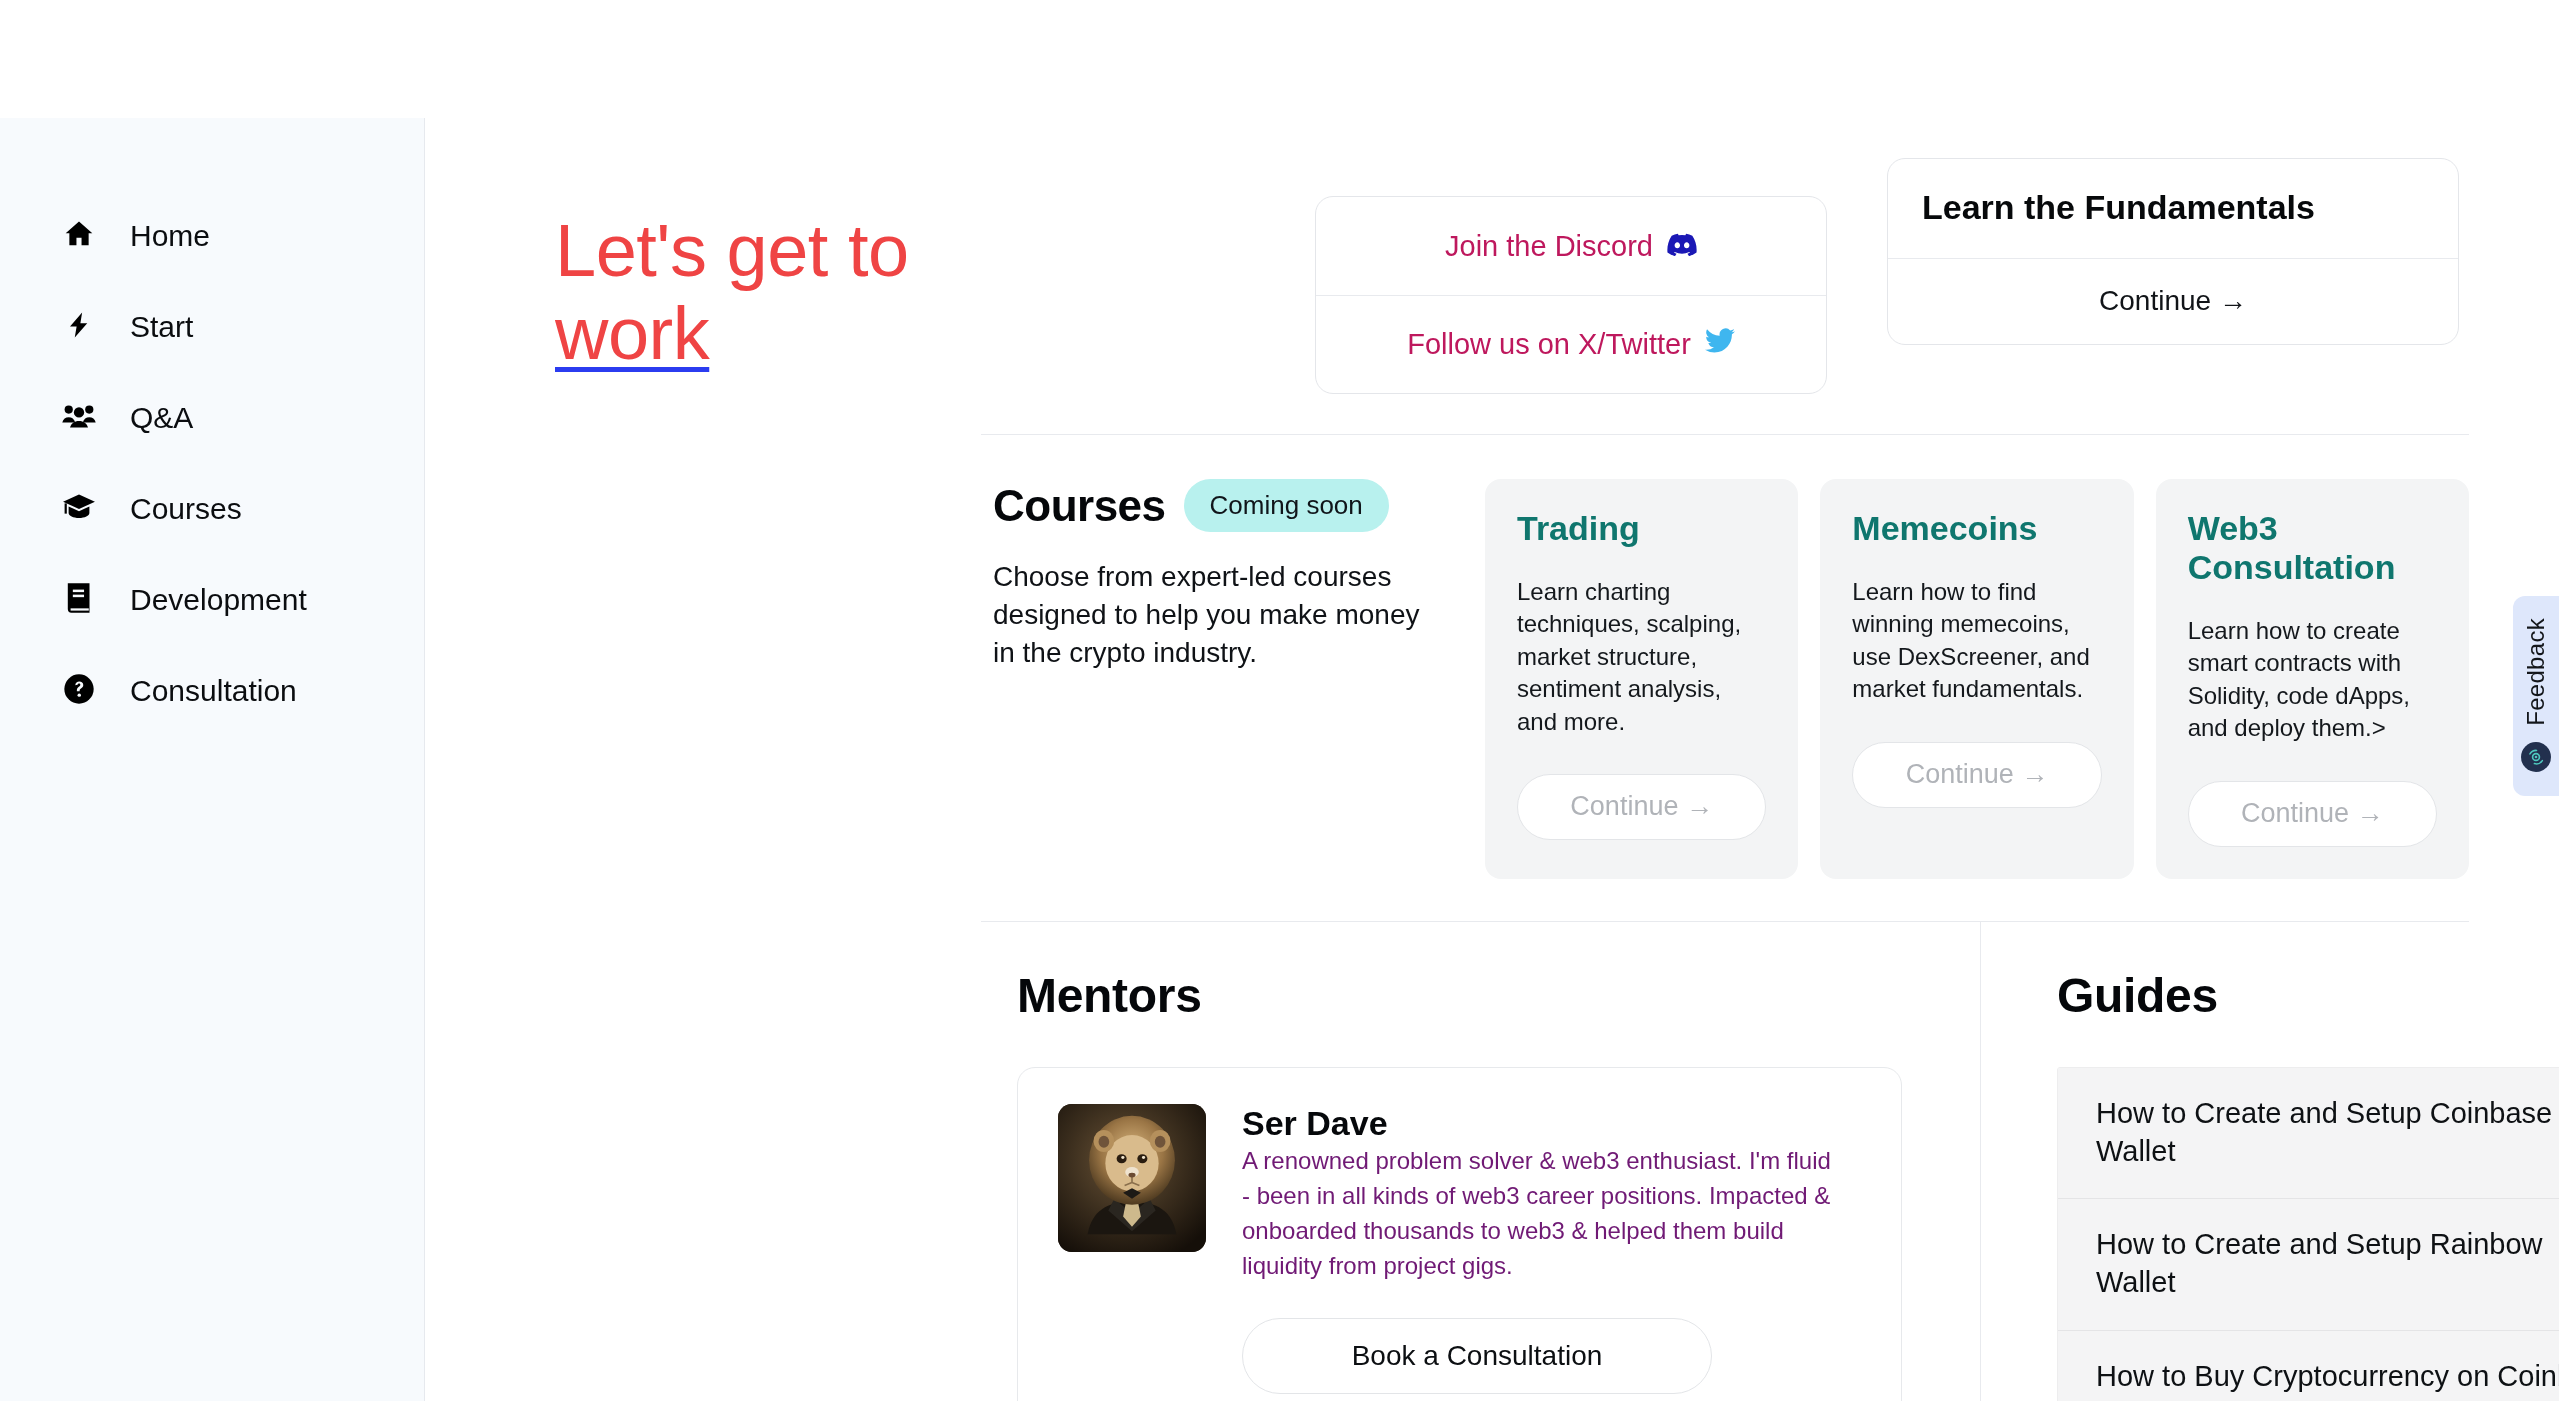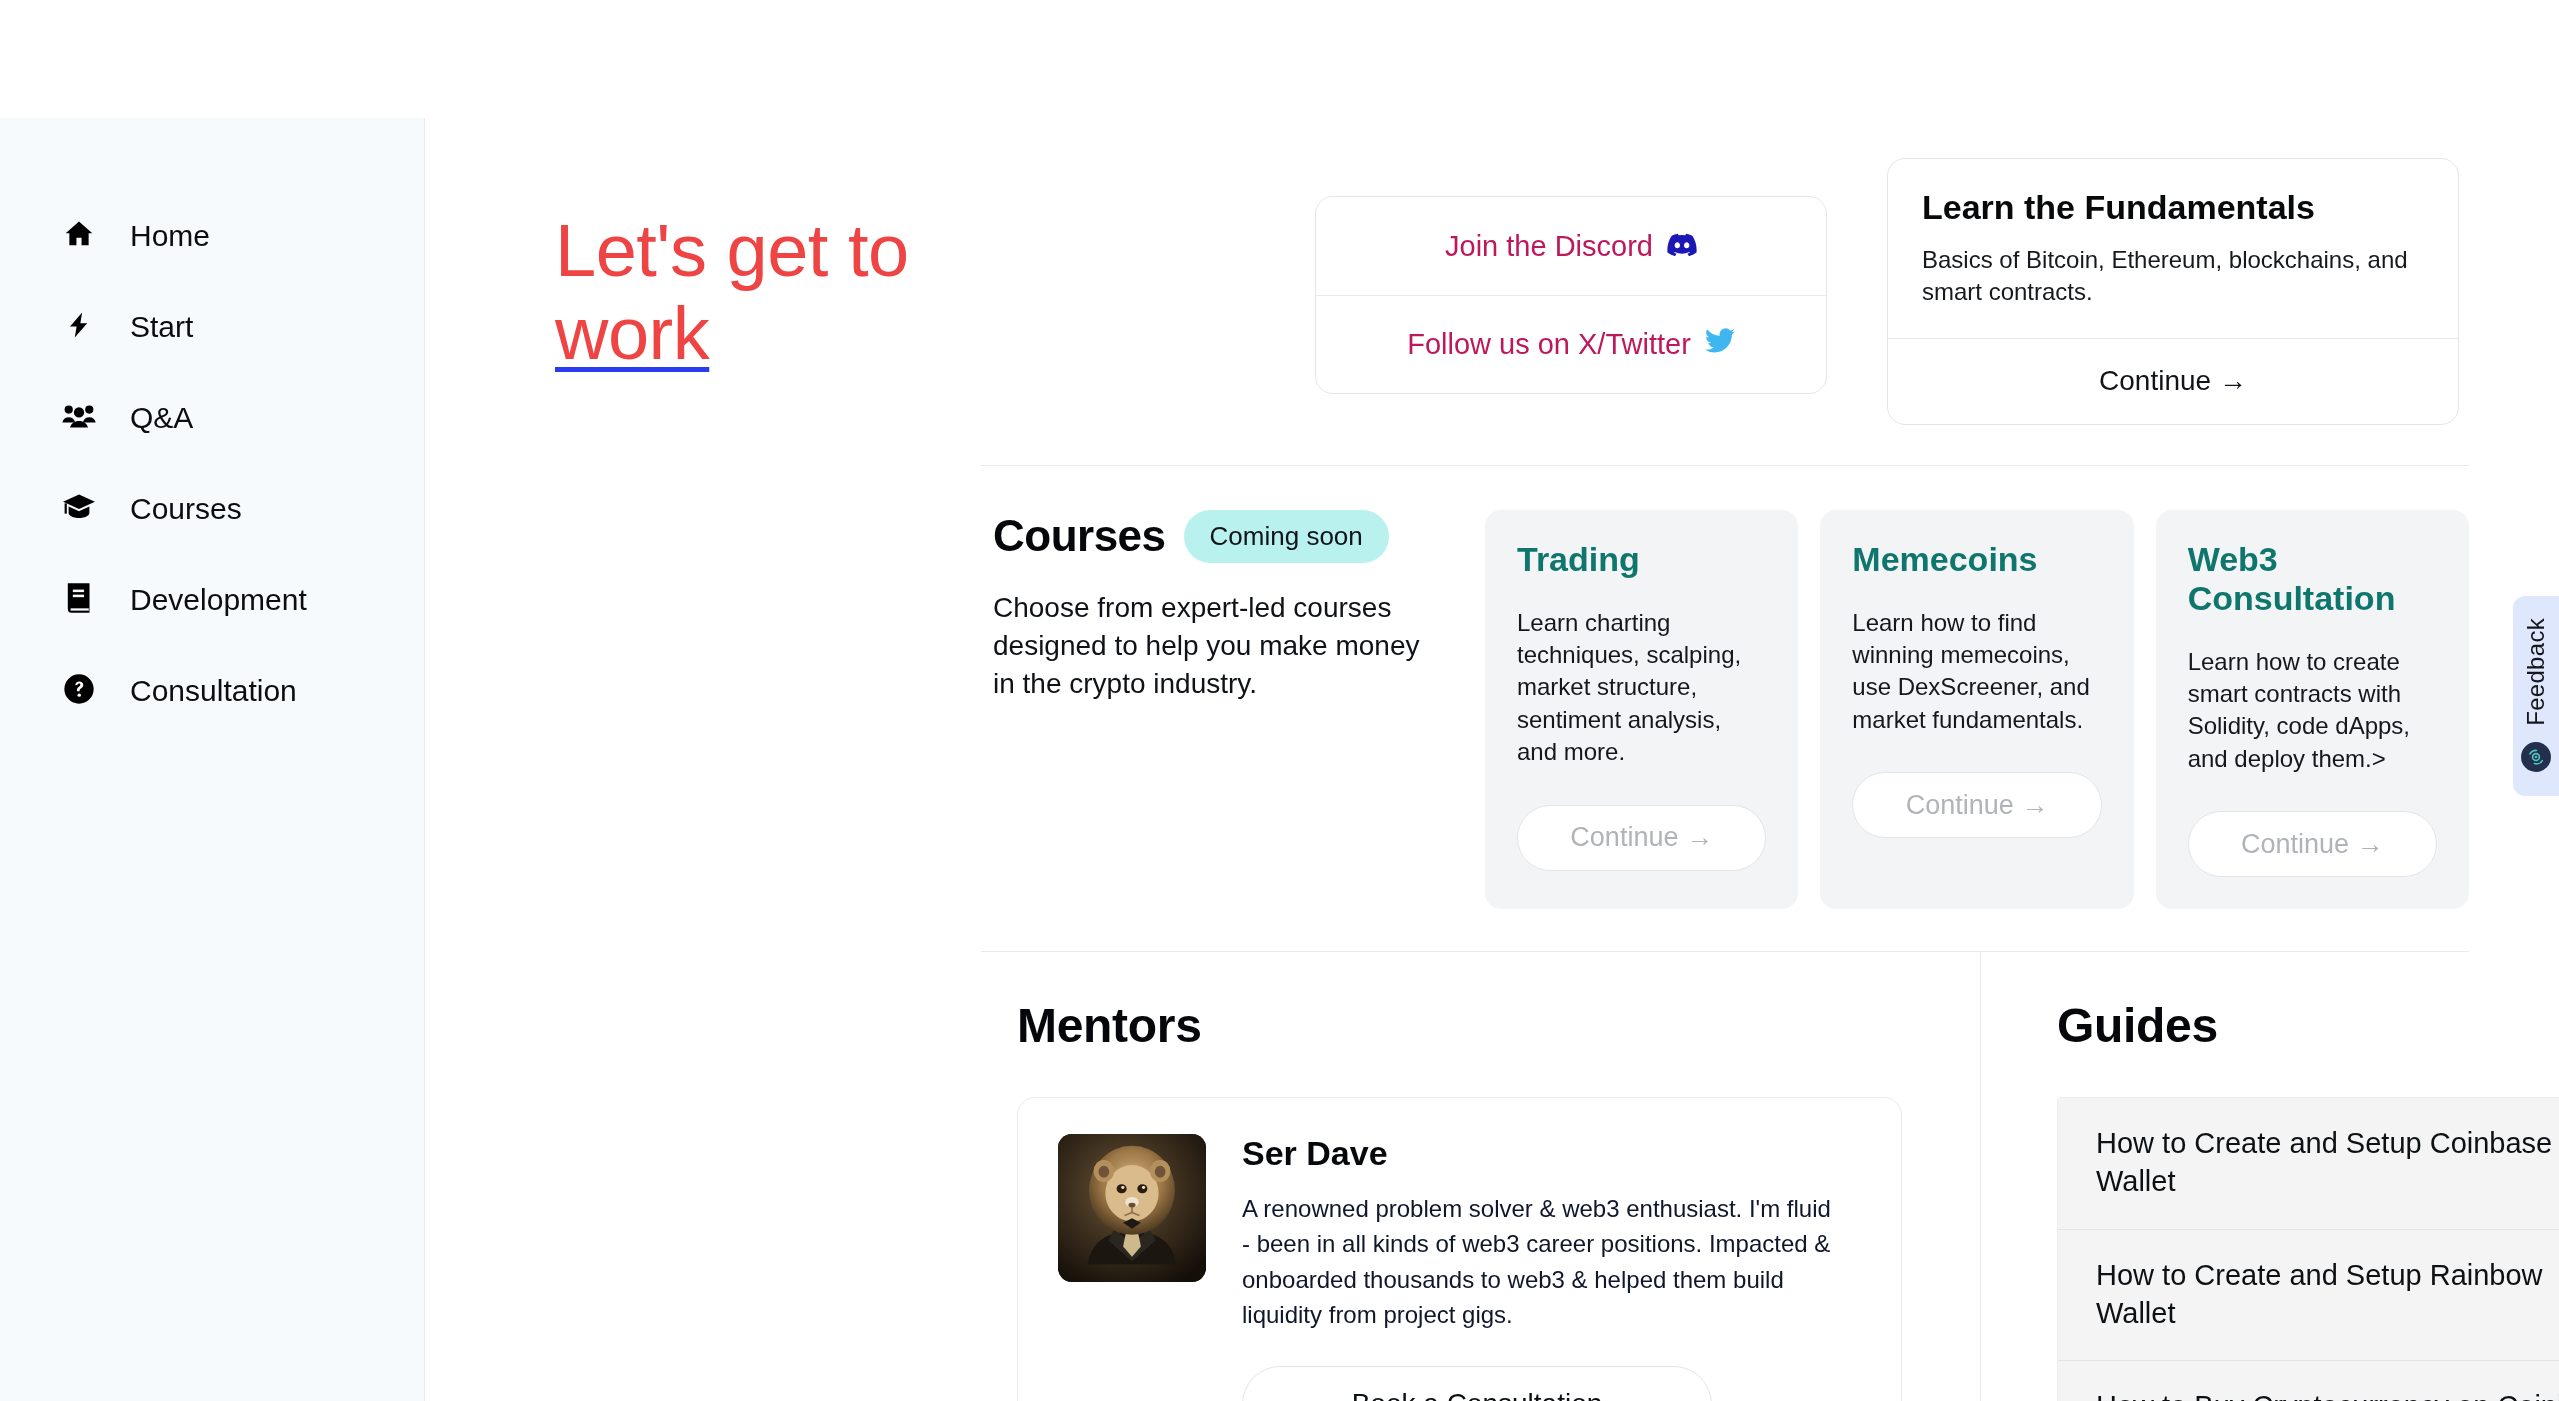--- a/index.html
+++ b/index.html
@@ -138,21 +138,21 @@
     margin-top: 44px; border: 1px solid #e7e9ec; border-radius: 18px;
     background: #fff; padding: 36px 40px 38px;
     display: flex; gap: 36px;
   }
   .avatar {
     width: 148px; height: 148px; border-radius: 14px; flex: none;
     overflow: hidden; background: #2b2218;
   }
   .avatar svg { display: block; width: 148px; height: 148px; }
   .mentor-name { font-size: 34px; font-weight: 700; color: #06080b; }
-  .mentor-bio { margin-top: 18px; font-size: 24px; line-height: 1.47; color: #0f172a; max-width: 600px; }
+  .mentor-bio { font-size: 24px; line-height: 1.47; color: #701a75; max-width: 600px; }
   .mentor-btn {
     margin-top: 34px; width: 470px; height: 76px; border-radius: 999px;
     background: #fff; border: 1px solid #e3e5e8;
     display: flex; align-items: center; justify-content: center;
     font-size: 28px; color: #0c0f12; cursor: pointer;
   }
 
   .guides-list { margin-top: 44px; border: 1px solid #ededee; border-radius: 3px; overflow: hidden; width: 608px; }
   .guide-item {
     background: #f4f4f5; padding: 26px 38px 28px;
@@ -272,21 +272,20 @@
             <svg width="30" height="26" viewBox="0 0 28 24" fill="#3fb6ef">
               <path d="M28 2.9a11 11 0 0 1-3.3 1A5.7 5.7 0 0 0 27.1.7a11.4 11.4 0 0 1-3.6 1.4A5.7 5.7 0 0 0 13.7 7a16.2 16.2 0 0 1-11.8-6 5.7 5.7 0 0 0 1.8 7.6A5.6 5.6 0 0 1 1.1 8v.1a5.7 5.7 0 0 0 4.6 5.6 5.7 5.7 0 0 1-2.6.1 5.7 5.7 0 0 0 5.3 4A11.5 11.5 0 0 1 0 20.2a16.2 16.2 0 0 0 8.8 2.6c10.5 0 16.3-8.7 16.3-16.3V5.7A11.6 11.6 0 0 0 28 2.9z"></path>
             </svg>
           </span>
         </div>
       </div>
 
       <div class="fund-card">
         <div class="fund-body">
           <div class="fund-title">Learn the Fundamentals</div>
-          <div class="fund-desc">Basics of Bitcoin, Ethereum, blockchains, and smart contracts.</div>
         </div>
         <div class="fund-foot">Continue →</div>
       </div>
     </section>
 
     <div class="hr"></div>
 
     <section class="courses-row">
       <div class="courses-intro">
         <div class="courses-heading">

